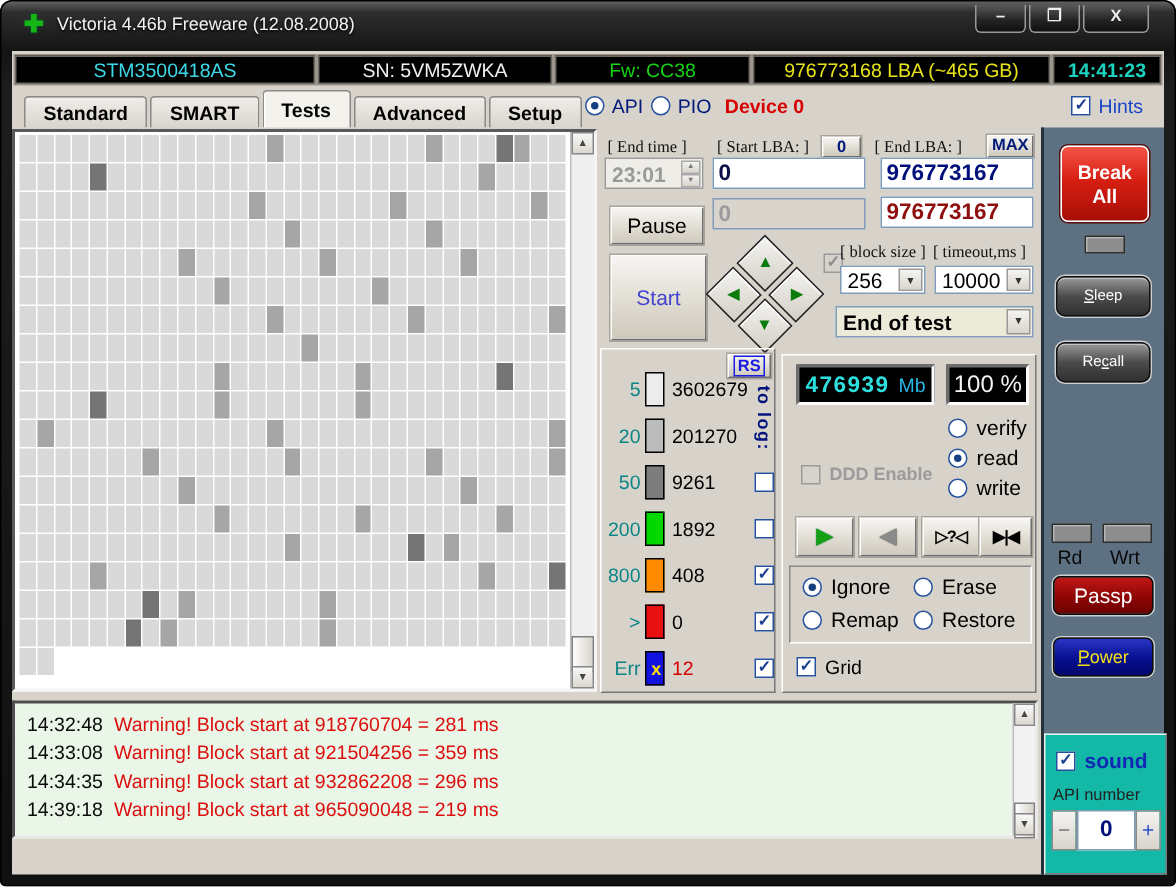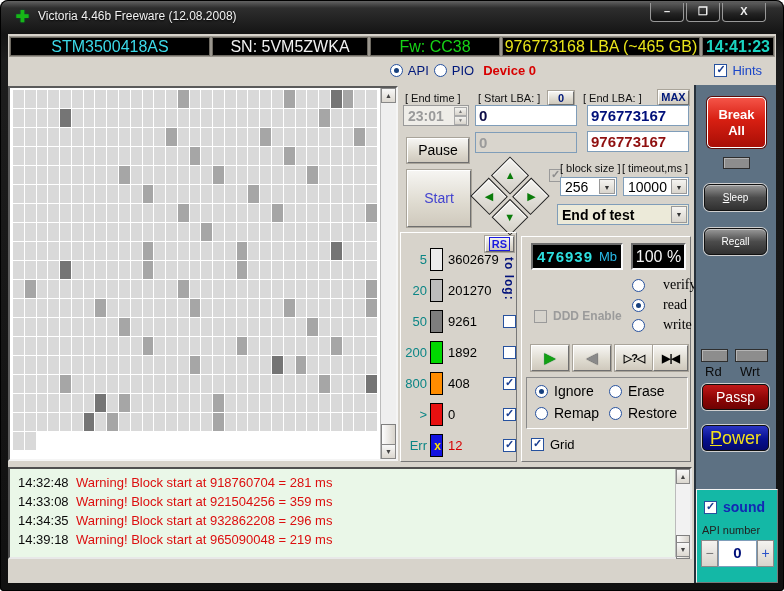--- a/index.html
+++ b/index.html
@@ -16,21 +16,21 @@
   .title-text { position:absolute; left:38px; top:9px; color:#f2f2f2; font-size:12px; text-shadow:0 1px 2px #000;text-align:right; }
   .winbtns { position:absolute; right:18px; top:3px; display:flex; gap:2px; }
   .winbtn { width:34px; height:19px; background:linear-gradient(180deg,#5a5a5a,#222 60%,#111);
             border:1px solid #999; border-top:none; border-radius:0 0 4px 4px; color:#eee;
             text-align:center; font-size:11px; line-height:17px; font-weight:bold; }
   .winbtn.close { width:44px; }
   
   .client { position:absolute; left:8px; top:34px; width:768px; height:549px; background:#d7d3cb; }
   
   .infobar { position:absolute; left:1px; top:2px; width:766px; height:21px; display:flex; gap:2px; background:#9a968e; padding:1px; }
-  .infobox { background:#000; border:1px solid #6e6a62; color:#fff; display:flex; align-items:center; justify-content:center; font-size:16px; }
+  .infobox { background:#000; border:1px solid #6e6a62; color:#fff; display:flex; align-items:center; justify-content:center; font-size:13px; }
   .ib-model { width:200px; color:#3cd9e8; }
   .ib-sn    { width:156px; color:#f0f0f0; }
   .ib-fw    { width:130px; color:#16d316; }
   .ib-lba   { width:198px; color:#e8e41a; }
   .ib-time  { flex:1; color:#1ad3c0; font-weight:bold; }
   
   .tabrow { position:absolute; left:0; top:25px; width:768px; height:26px; }
   .tabs { position:absolute; left:8px; bottom:0; display:flex; align-items:flex-end; }
   .tab { padding:3px 12px 4px; border:1px solid #8a8a8a; border-bottom:none; background:linear-gradient(#efede8,#d9d5cd);
          font-weight:bold; font-size:13px; margin-right:2px; border-radius:3px 3px 0 0; height:21px; }
@@ -41,21 +41,21 @@
   .hints { position:absolute; right:14px; top:4px; display:flex; align-items:center; gap:5px; color:#1a46c8; font-size:13px; }
   
   .rb { width:13px; height:13px; border-radius:50%; background:#fff; border:1px solid #26519e; position:relative; flex:none; }
   .rb.sel::after { content:""; position:absolute; left:3px; top:3px; width:5px; height:5px; border-radius:50%; background:#17407e; }
   .cb { width:13px; height:13px; background:#fff; border:1px solid #26519e; position:relative; flex:none; font-size:11px; }
   .cb.checked::after { content:"✓"; position:absolute; left:1px; top:-2px; color:#1b3f91; font-weight:bold; }
   .cb.dis { background:#d6d3cc; border-color:#9a9a9a; }
   .cb.dis.checked::after { color:#8d8d8d; }
   .btn { background:linear-gradient(180deg,#f6f5f2,#dedacf 60%,#cfc9bd); border:1px solid #6f6f6f;
          border-top-color:#fff; border-left-color:#fff; box-shadow:0 0 0 1px #a9a49a; text-align:center; }
-  .lbl { font-size:11px; color:#111; white-space:nowrap; }
+  .lbl { font-size:11px; color:#111; white-space:nowrap;font-family:Liberation Serif, serif; }
   .field { background:#fff; border:1px solid #7f9db9; font-weight:bold; font-size:15px; padding:1px 3px; }
   
   .mappanel { position:absolute; left:0; top:52px; width:390px; height:375px; background:#fff;
               border:2px solid; border-color:#5a5a5a #f5f5f5 #f5f5f5 #5a5a5a; }
   .scanmap { position:absolute; left:3px; top:2px; width:364px; display:grid;
              grid-template-columns:repeat(31,1fr); grid-auto-rows:18px; gap:1px; }
   .cell { width:100%; height:18px; }
   .cl { background:#d9d9d9; } .cm { background:#a6a6a6; } .cd { background:#757575; }
   .vsb { position:absolute; right:0; top:0; width:16px; height:100%; background:#efefef; border-left:1px solid #bbb; }
   .sb-btn { position:absolute; left:0; width:15px; height:15px; background:linear-gradient(#f8f8f8,#dcd8d0);
@@ -111,21 +111,21 @@
             border:1px solid; border-color:#fff #777 #777 #fff; }
   .seg { position:absolute; background:#000; border:2px solid; border-color:#6e6e6e #fbfbfb #fbfbfb #6e6e6e; }
   .seg-mb { left:9px; top:6px; width:92px; height:27px; }
   .seg-pc { left:109px; top:6px; width:55px; height:27px; color:#f4f4f4; font-size:16px; text-align:center; line-height:23px; }
   .seg-sp { left:9px; top:39px; width:92px; height:24px; }
   .segval { position:absolute; left:4px; top:3px; font-weight:bold; font-size:15px; color:#2ee0e0; letter-spacing:1px; }
   .segunit { position:absolute; right:4px; top:4px; font-size:13px; color:#28b9e8; }
   .seg-sp .segval { color:#2ecc2e; top:1px; }
   .seg-sp .segunit { top:2px; }
   .ddd { position:absolute; left:12px; top:72px; display:flex; gap:6px; align-items:center; color:#9b9b9b; font-weight:bold; font-size:12px; }
-  .rwrad { position:absolute; left:110px; display:flex; gap:18px; align-items:center; font-size:14px;font-family:Liberation Serif, serif; }
+  .rwrad { position:absolute; left:110px; display:flex; gap:6px; align-items:center; font-size:14px; }
   .playrow { position:absolute; top:108px; height:26px; }
   .playbtn { position:absolute; top:0; width:38px; height:26px; font-size:15px; line-height:24px; }
   .playbtn.small { font-size:11px; font-weight:bold; letter-spacing:-1px; }
   .tri-play { color:#14a014; text-shadow:0 0 1px #063; }
   .tri-back { color:#8a8a8a; text-shadow:0 0 1px #333; }
   .actgrp { position:absolute; left:4px; top:140px; width:162px; height:52px;
             border:1px solid; border-color:#8a8a8a #fff #fff #8a8a8a; background:#d7d3cb; }
   .actrad { position:absolute; display:flex; gap:6px; align-items:center; font-size:14px; }
   .gridrow { position:absolute; left:9px; top:200px; display:flex; gap:6px; align-items:center; font-size:13px; }
   .lcd { position:absolute; left:71px; top:197px; width:96px; height:25px; background:#060600;
@@ -145,21 +145,21 @@
   .sleepbtn { left:8px; top:99px; }
   .recallbtn { left:8px; top:143px; }
   .led-rd { left:5px; top:264px; width:27px; height:13px; }
   .led-wrt { left:39px; top:264px; width:33px; height:13px; }
   .ledlabel { position:absolute; top:279px; color:#0a0a0a; font-size:13px; }
   .passpbtn { position:absolute; left:6px; top:299px; width:67px; height:26px; border-radius:5px;
               background:linear-gradient(180deg,#c01818,#8e0505 55%,#6e0202); border:1px solid #0e0e0e;
               box-shadow:0 0 0 1px #cfcfcf; color:#fff; font-size:14px; text-align:center; line-height:24px; }
   .powerbtn { position:absolute; left:6px; top:340px; width:67px; height:26px; border-radius:5px;
               background:linear-gradient(180deg,#2a35c4,#060f8e 55%,#04086e); border:1px solid #0e0e0e;
-              box-shadow:0 0 0 1px #cfcfcf; color:#f4e11a; font-size:18px; text-align:center; line-height:24px; }
+              box-shadow:0 0 0 1px #cfcfcf; color:#f4e11a; font-size:12px; text-align:center; line-height:24px; }
   .sbpanel { position:absolute; left:0; top:404px; width:82px; height:94px; background:#14b8a6;
              border:1px solid; border-color:#f2f2f2 #7a7a7a #7a7a7a #f2f2f2; }
   .soundrow { position:absolute; left:7px; top:9px; display:flex; gap:6px; align-items:center;
               color:#1228b4; font-weight:bold; font-size:14px; }
   .apilab { position:absolute; left:5px; top:34px; font-size:11px; color:#222; }
   .stepper { position:absolute; left:4px; top:50px; width:73px; height:27px; display:flex; }
   .stepper .sbtn { width:17px; background:linear-gradient(#f4f3f0,#d8d4cc); border:1px solid #8a8a8a; text-align:center; line-height:25px; color:#777; font-size:14px; }
   .stepper .plus { color:#2a52c8; }
   .stepper .sval { flex:1; background:#fff; border:1px solid #7f9db9; text-align:center; color:#00107a; font-weight:bold; font-size:15px; line-height:24px; }
   
@@ -191,20 +191,27 @@
 
     <div class="infobar">
       <div class="infobox ib-model">STM3500418AS</div>
       <div class="infobox ib-sn">SN: 5VM5ZWKA</div>
       <div class="infobox ib-fw">Fw: CC38</div>
       <div class="infobox ib-lba">976773168 LBA (~465 GB)</div>
       <div class="infobox ib-time">14:41:23</div>
     </div>
 
     <div class="tabrow">
+      <div class="tabs">
+        <div class="tab">Standard</div>
+        <div class="tab">SMART</div>
+        <div class="tab active">Tests</div>
+        <div class="tab">Advanced</div>
+        <div class="tab">Setup</div>
+      </div>
       <div class="modegrp">
         <span class="rb sel"></span>
         <span class="apilabel">API</span>
         <span class="rb"></span>
         <span class="piolabel">PIO</span>
         <span class="devlabel">Device 0</span>
       </div>
       <div class="hints">
         <span class="cb checked"></span>
         <span>Hints</span>

